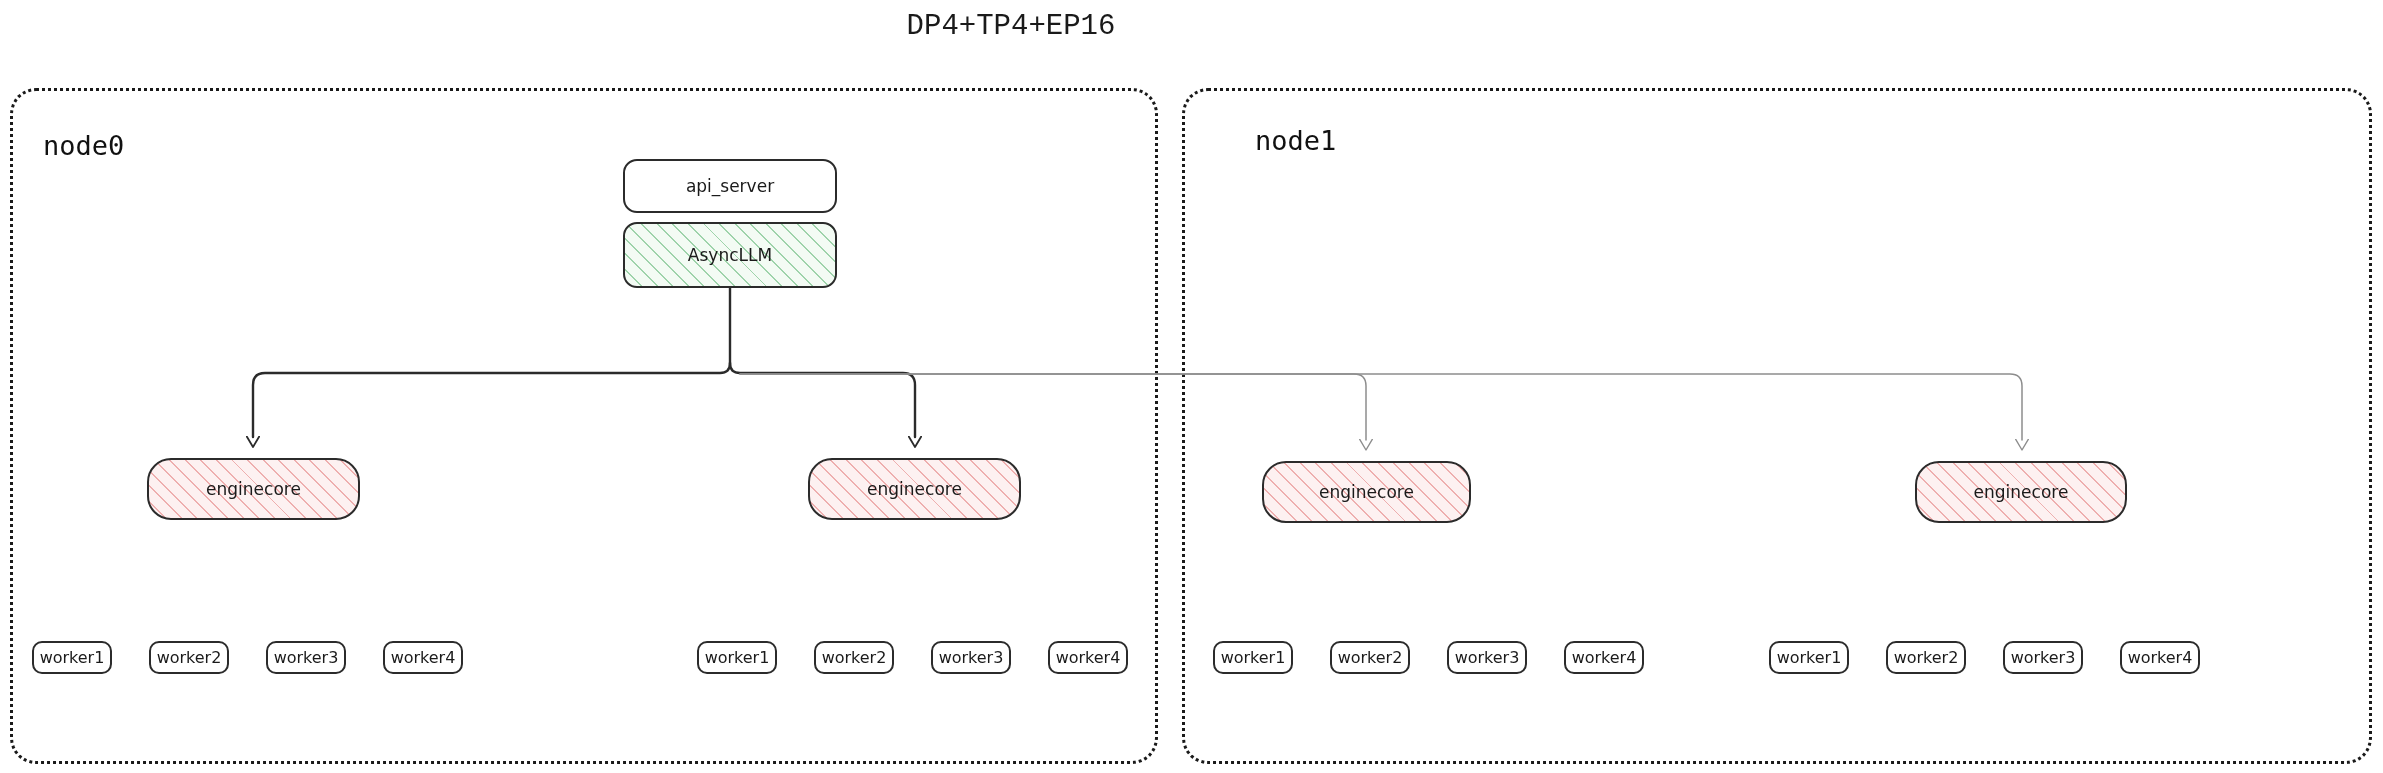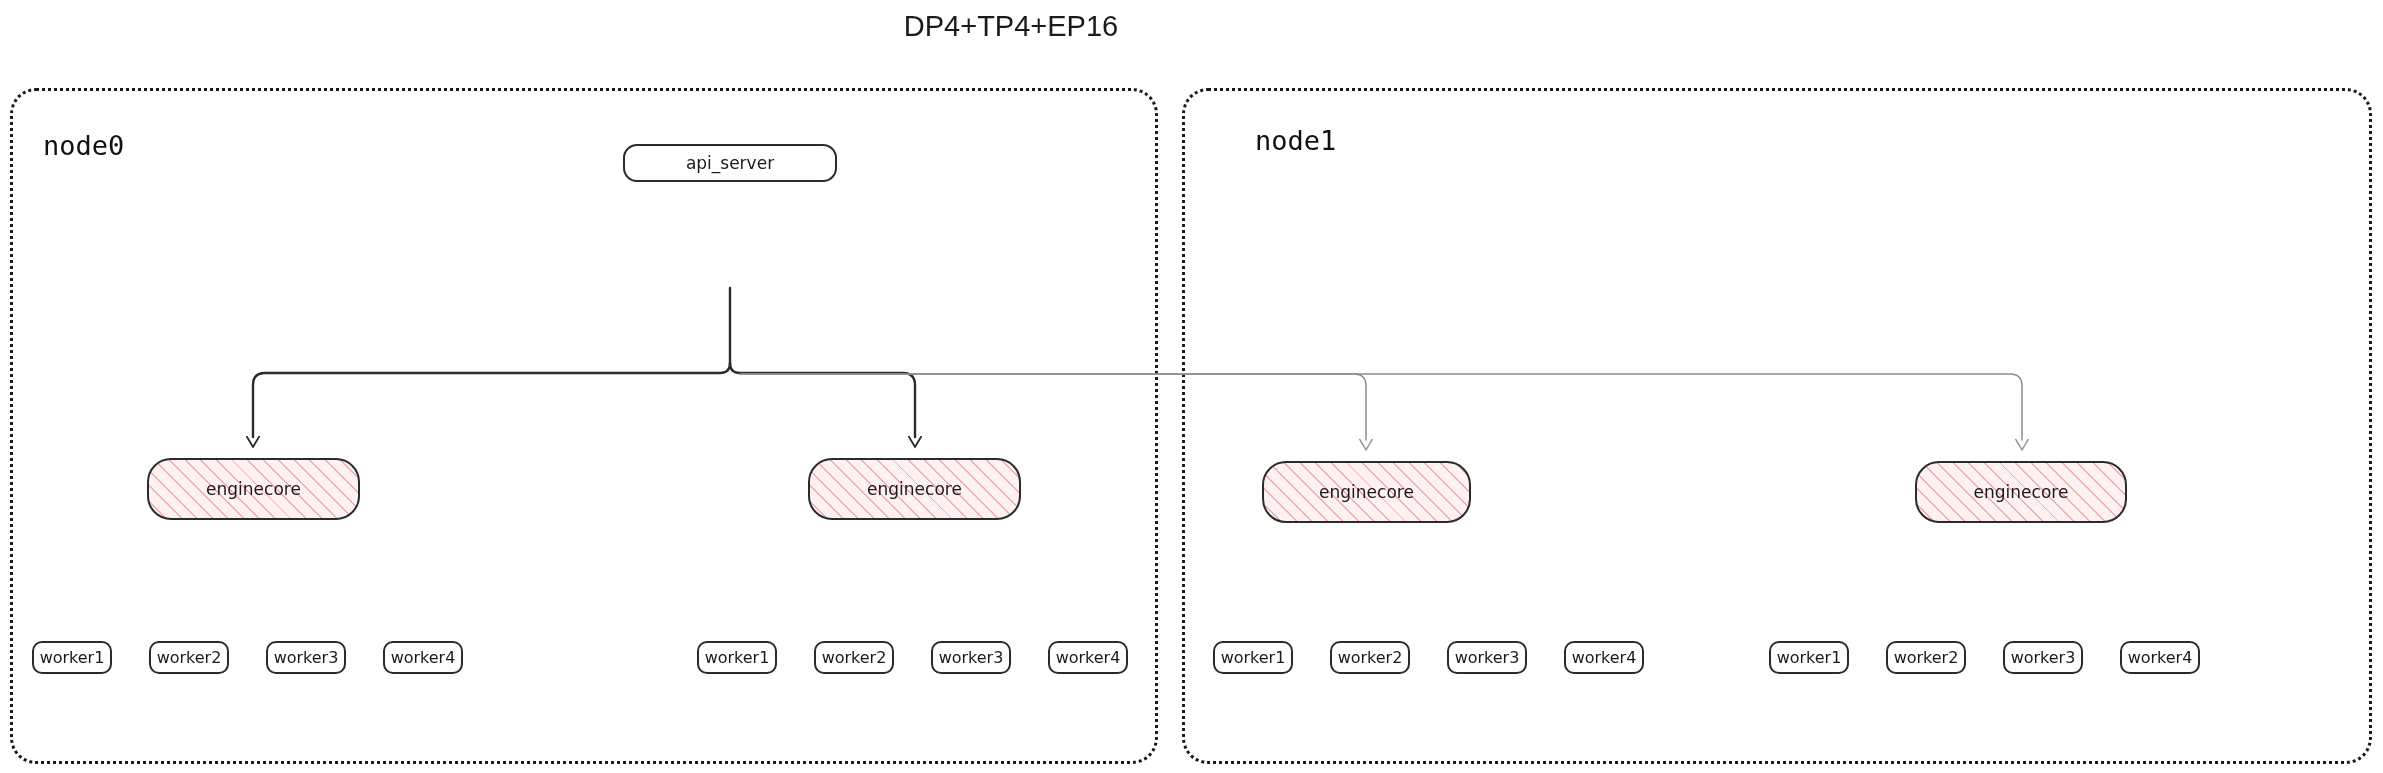--- a/index.html
+++ b/index.html
@@ -16,21 +16,21 @@
     height: 773px;
     background: #ffffff;
     overflow: hidden;
   }
   #title {
     position: absolute;
     top: 10px;
     left: 0;
     width: 2022px;
     text-align: center;
-    font-family: Liberation Sans, sans-serif;
+    font-family: Liberation Mono, monospace;
     font-size: 29px;
     color: #1a1a1a;
     letter-spacing: 0px;
   }
   .node-box {
     position: absolute;
     border: 3px dotted #1a1a1a;
     border-radius: 26px;
     background: transparent;
     box-sizing: border-box;
@@ -132,22 +132,23 @@
 
     <path d="M730,363 Q730,373 720,373 L265,373 Q253,373 253,385 L253,437" fill="none" stroke="#2b2b2b" stroke-width="2.4" stroke-linecap="round" marker-end="url(#arrow-dark)"></path>
 
     <path d="M730,363 Q730,373 740,373 L903,373 Q915,373 915,385 L915,437" fill="none" stroke="#2b2b2b" stroke-width="2.4" stroke-linecap="round" marker-end="url(#arrow-dark)"></path>
 
     <path d="M740,374 L1354,374 Q1366,374 1366,386 L1366,440" fill="none" stroke="#8d8d8d" stroke-width="1.5" stroke-linecap="round" marker-end="url(#arrow-light)"></path>
 
     <path d="M740,374 L2010,374 Q2022,374 2022,386 L2022,440" fill="none" stroke="#8d8d8d" stroke-width="1.5" stroke-linecap="round" marker-end="url(#arrow-light)"></path>
   </svg>
 
-  <div class="proc-box api" style="left:623px; top:144px; width:214px; height:38px;">api_server</div>
+  <div class="proc-box api" style="left:623px; top:159px; width:214px; height:54px;">api_server</div>
 
+  <div class="proc-box asyncllm" style="left:623px; top:222px; width:214px; height:66px;">AsyncLLM</div>
 
   <div class="proc-box enginecore" style="left:147px; top:458px; width:213px; height:62px;">enginecore</div>
 
   <div class="proc-box enginecore" style="left:808px; top:458px; width:213px; height:62px;">enginecore</div>
 
   <div class="proc-box enginecore" style="left:1262px; top:461px; width:209px; height:62px;">enginecore</div>
 
   <div class="proc-box enginecore" style="left:1915px; top:461px; width:212px; height:62px;">enginecore</div>
 
   <div class="worker-box" style="left:32px; top:641px; width:80px;">worker1</div>

